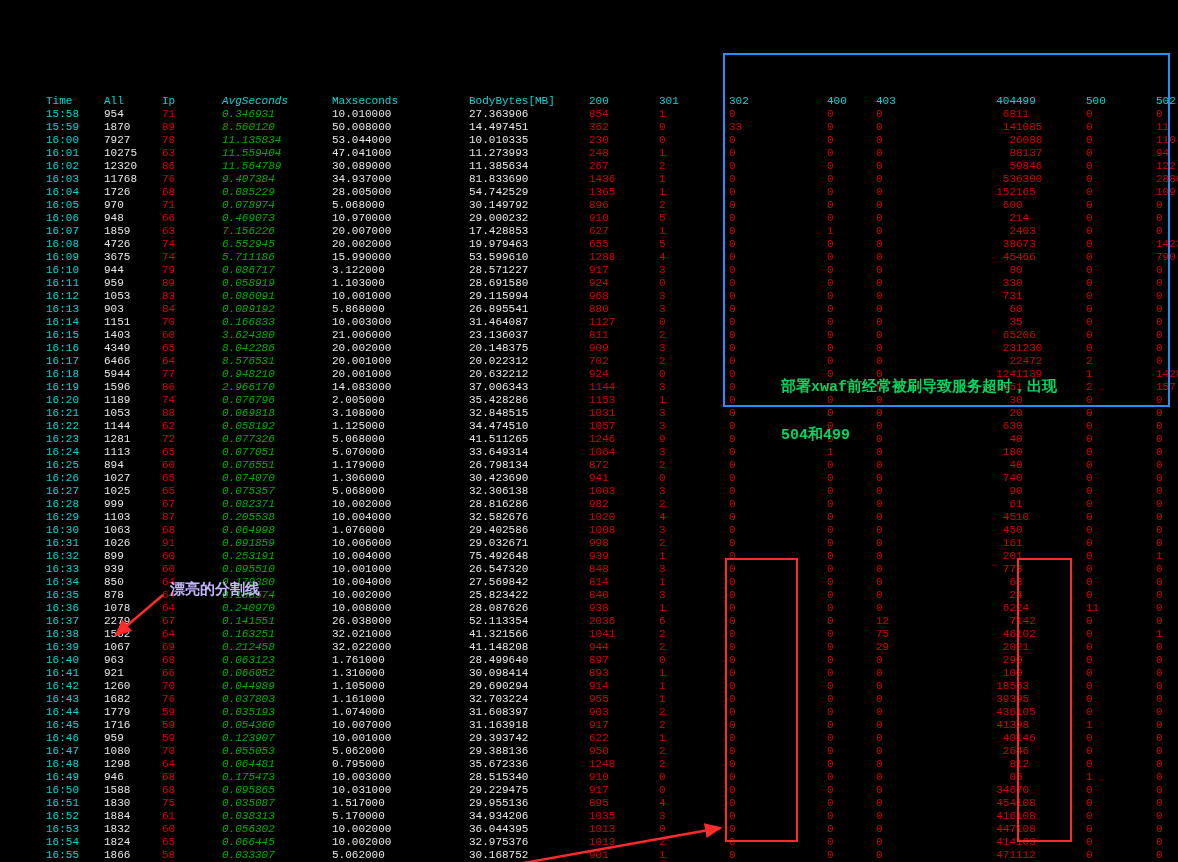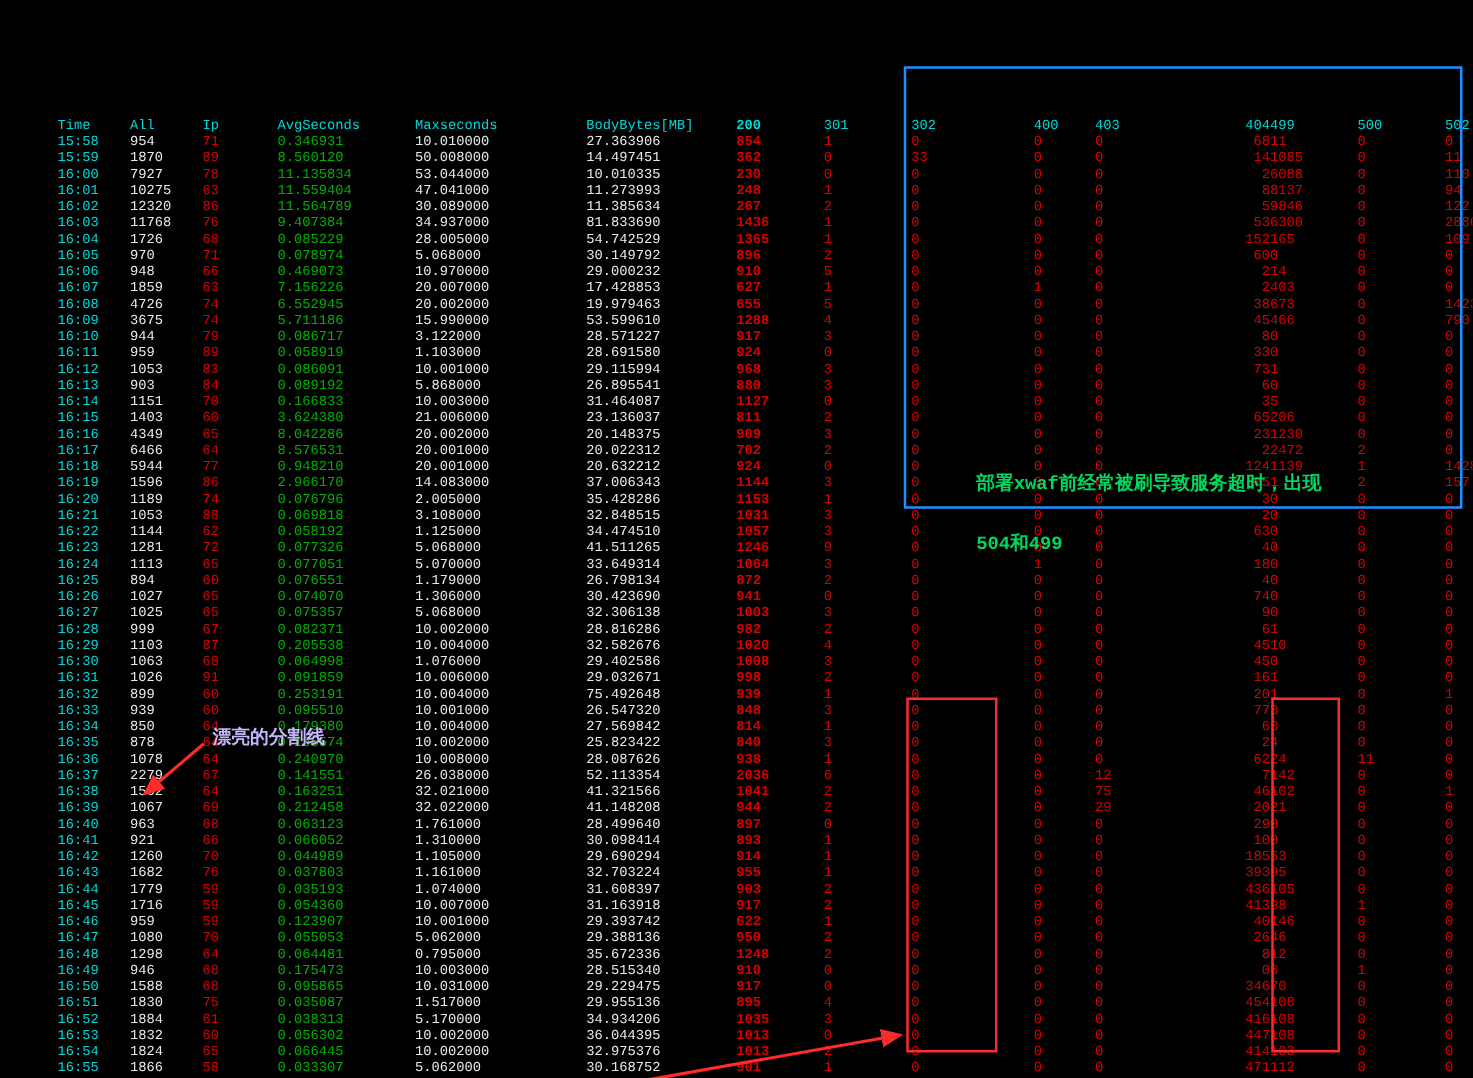--- a/index.html
+++ b/index.html
@@ -28,24 +28,24 @@
     display: block;
   }
   .c-cyan { color: #00d7d7; }
   .c-white { color: #e8e8e8; }
   .c-red { color: #d70000; }
   .c-green { color: #00af00; }
   .cell { display: inline-block; }
   .w-time { width: 58px; margin-left: 40px; }
   .w-all  { width: 58px; }
   .w-ip   { width: 60px; }
-  .w-avg  { width: 110px; }
+  .w-avg  { width: 110px; font-style: italic; }
   .w-max  { width: 137px; }
   .w-body { width: 120px; }
-  .w-200  { width: 70px; font-weight: bold; }
+  .w-200  { width: 70px; }
   .w-301  { width: 70px; }
   .w-302  { width: 70px; }
   .w-400  { width: 49px; margin-left: 28px; }
   .w-403  { width: 70px; }
   .w-404  { width: 70px; text-align: right; }
   .w-499  { width: 70px; }
   .w-500  { width: 70px; }
   .w-502  { width: 70px; }
   .w-503  { width: 70px; }
   

